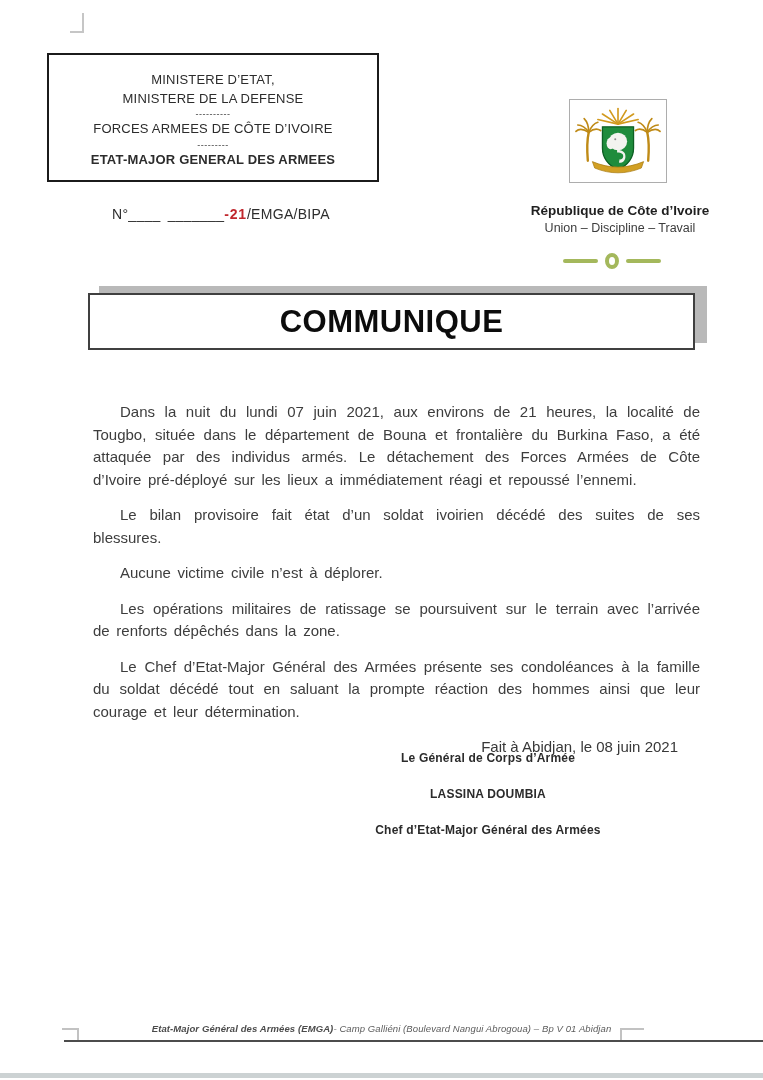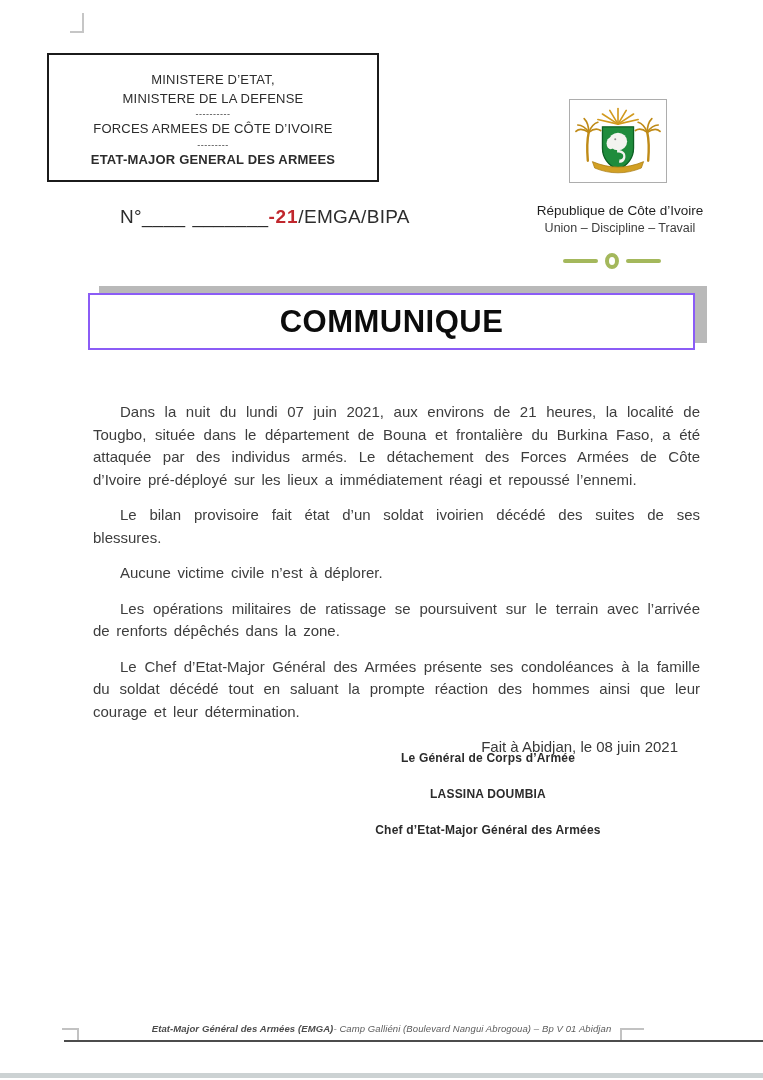--- a/index.html
+++ b/index.html
@@ -40,46 +40,46 @@
   
   .emblem-box {
     position: absolute; left: 569px; top: 99px; width: 98px; height: 84px;
     border: 1px solid #adadad; background: #fff;
     display: flex; align-items: center; justify-content: center;
   }
 
   .republic-block {
     position: absolute; left: 518px; top: 202px; width: 204px; text-align: center;
   }
-  .rep-name { font-size: 13.5px; font-weight: normal; color: #1f1f1f; line-height: 17px; }
+  .rep-name { font-size: 13.5px; font-weight: bold; color: #1f1f1f; line-height: 17px; }
   .rep-motto { font-size: 12.5px; color: #3c3c3c; line-height: 16px; margin-top: 1px; }
 
   .ornament {
     position: absolute; left: 552px; top: 249px; width: 120px; height: 24px;
     display: flex; align-items: center; justify-content: center; gap: 7px;
   }
   .ornament .bar { width: 35px; height: 4px; background: #a4b85c; border-radius: 2px; }
   .ornament .ring { width: 14px; height: 16px; border: 4px solid #a4b85c; border-radius: 50%; }
 
   
   .reference {
-    position: absolute; left: 120px; top: 206px;
-    font-size: 19px; color: #2d2d2d; letter-spacing: 0.3px; white-space: nowrap;
+    position: absolute; left: 112px; top: 206px;
+    font-size: 14px; color: #2d2d2d; letter-spacing: 0.3px; white-space: nowrap;
   }
   .reference .gap { display: inline-block; width: 7px; }
   .reference .red { color: #c0272d; font-weight: bold; letter-spacing: 0.8px; }
 
   
   .title-shadow {
     position: absolute; left: 99px; top: 286px; width: 608px; height: 57px;
     background: #b9b9b9;
   }
   .title-box {
     position: absolute; left: 88px; top: 293px; width: 607px; height: 57px;
-    background: #ffffff; border: 2px solid #8b5cf6;
+    background: #ffffff; border: 2px solid #404040;
     display: flex; align-items: center; justify-content: center;
   }
   .title-text {
     font-size: 31px; font-weight: bold; color: #0c0c0c; letter-spacing: 0.5px;
   }
 
   
   .doc-body {
     position: absolute; left: 93px; top: 401px; width: 607px;
     font-size: 15px; color: #3d3d3d; text-align: justify;

